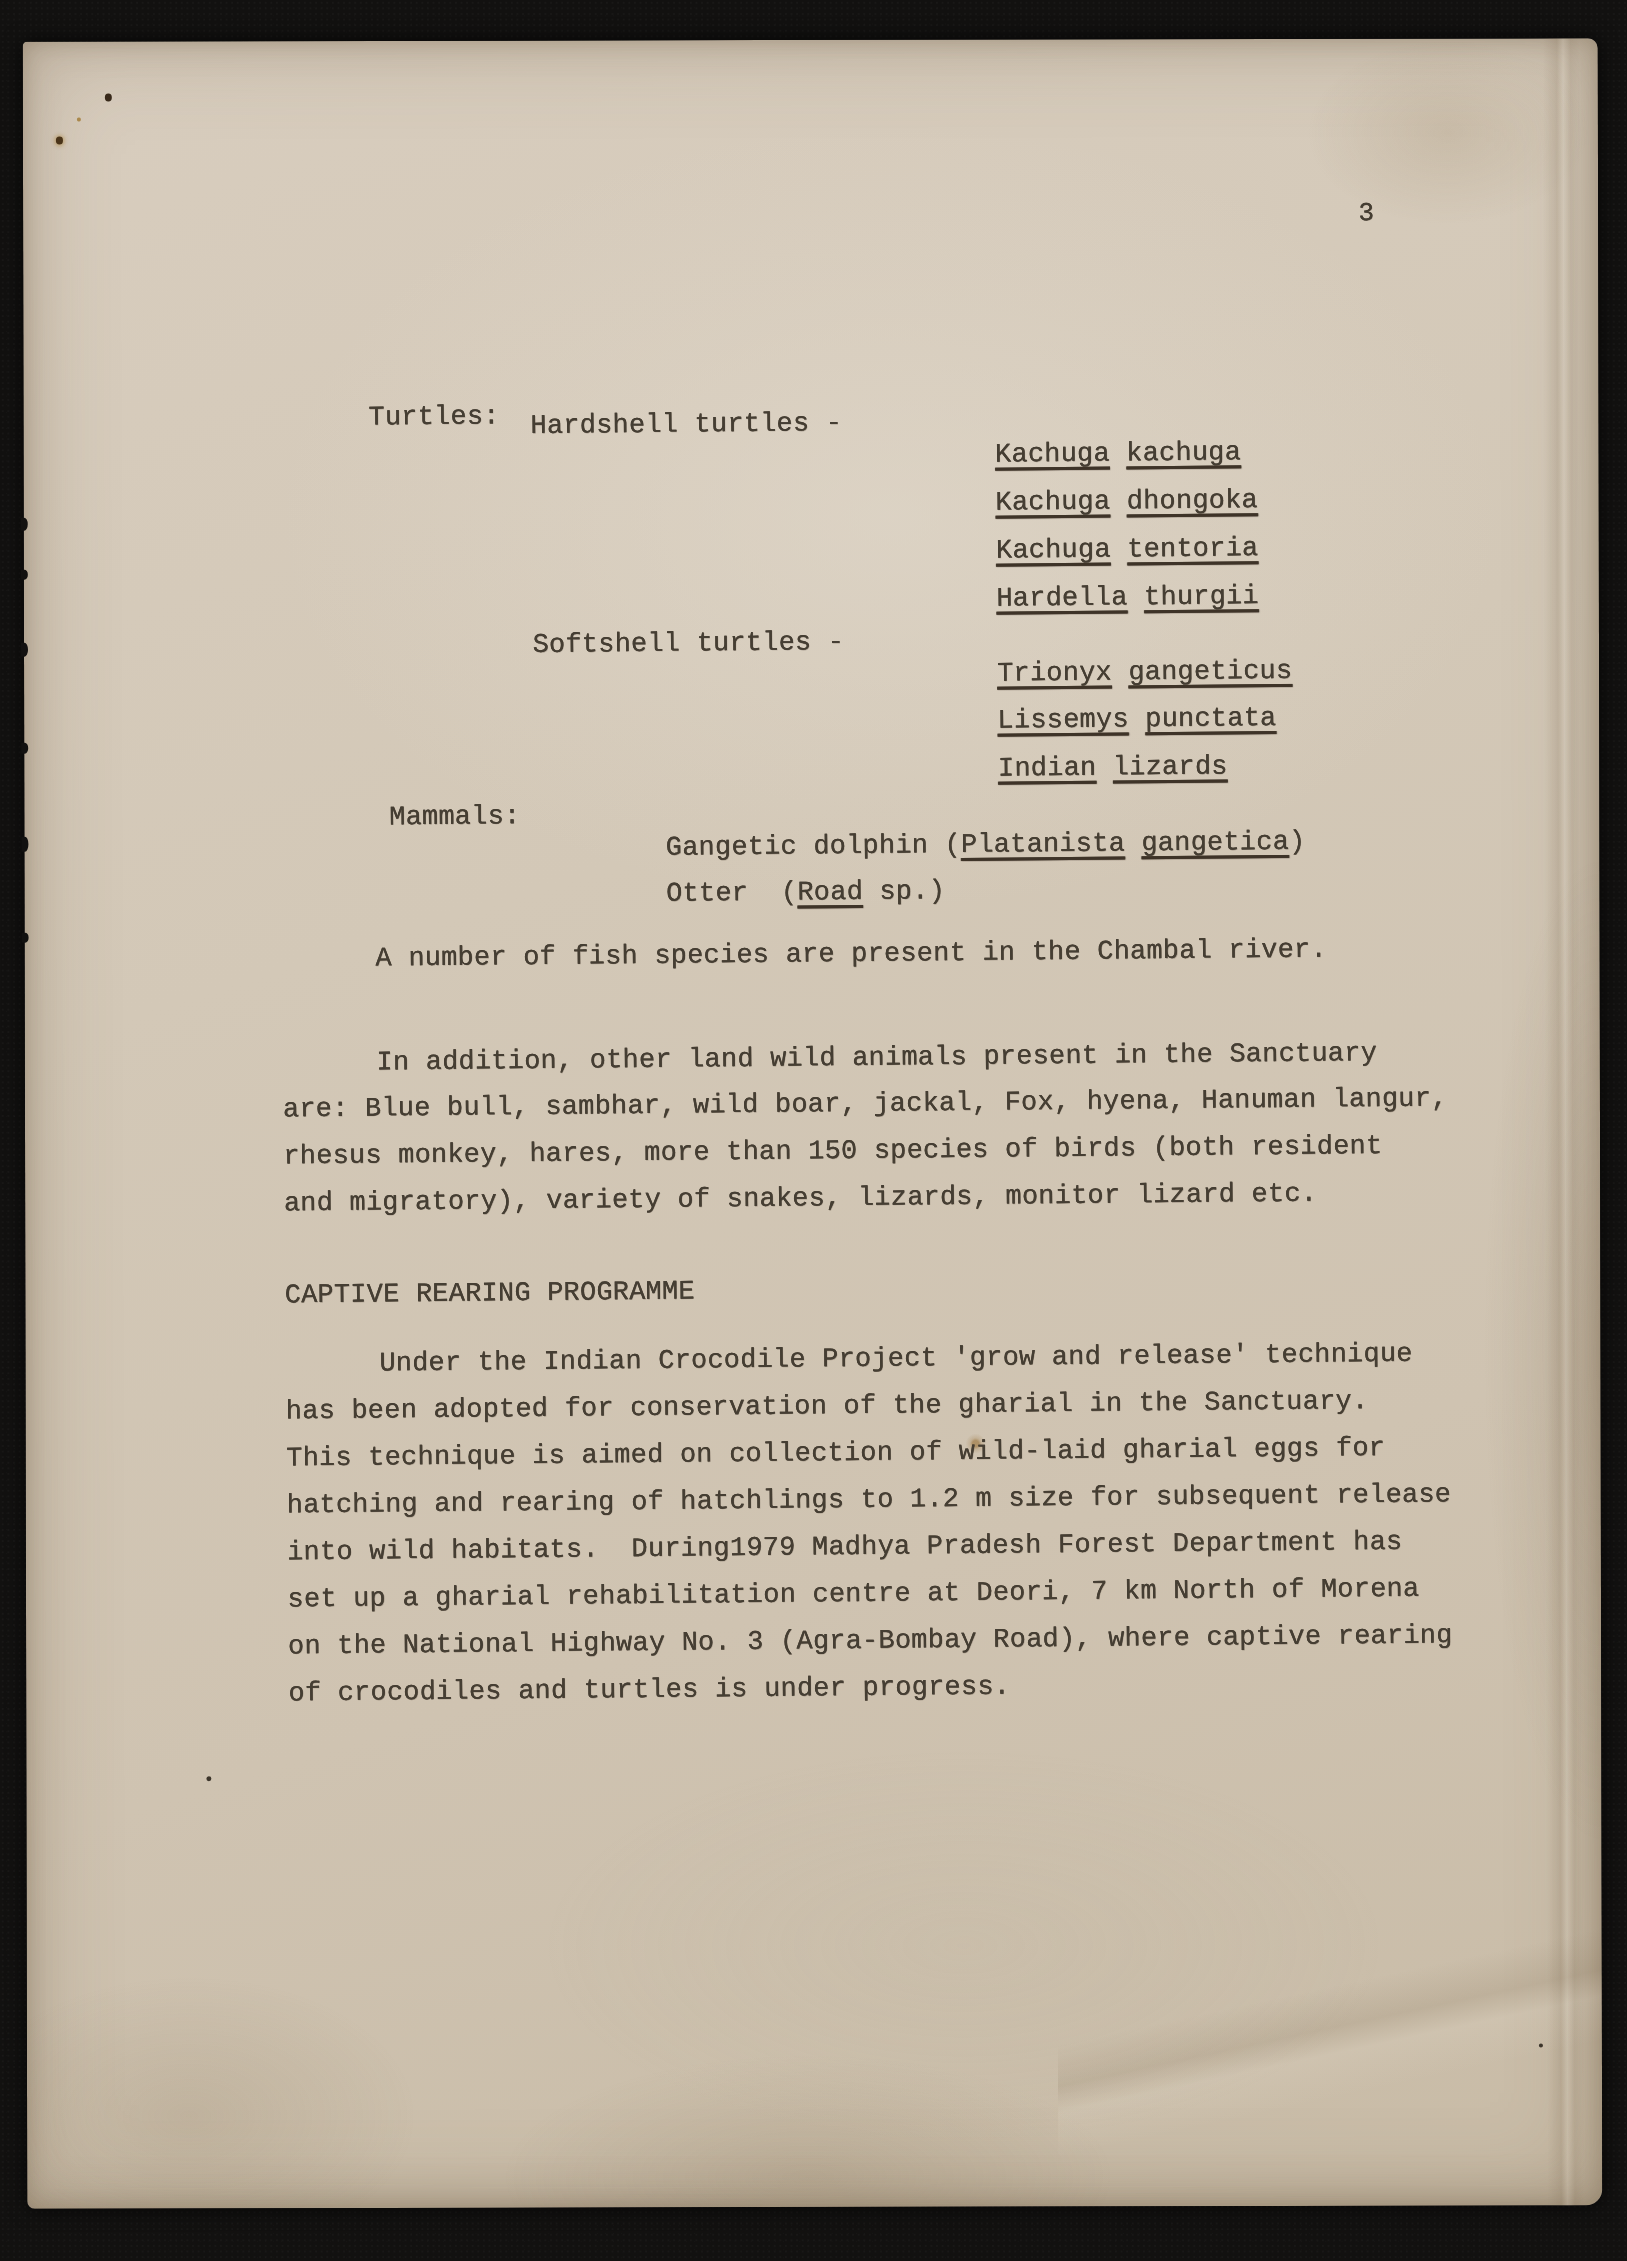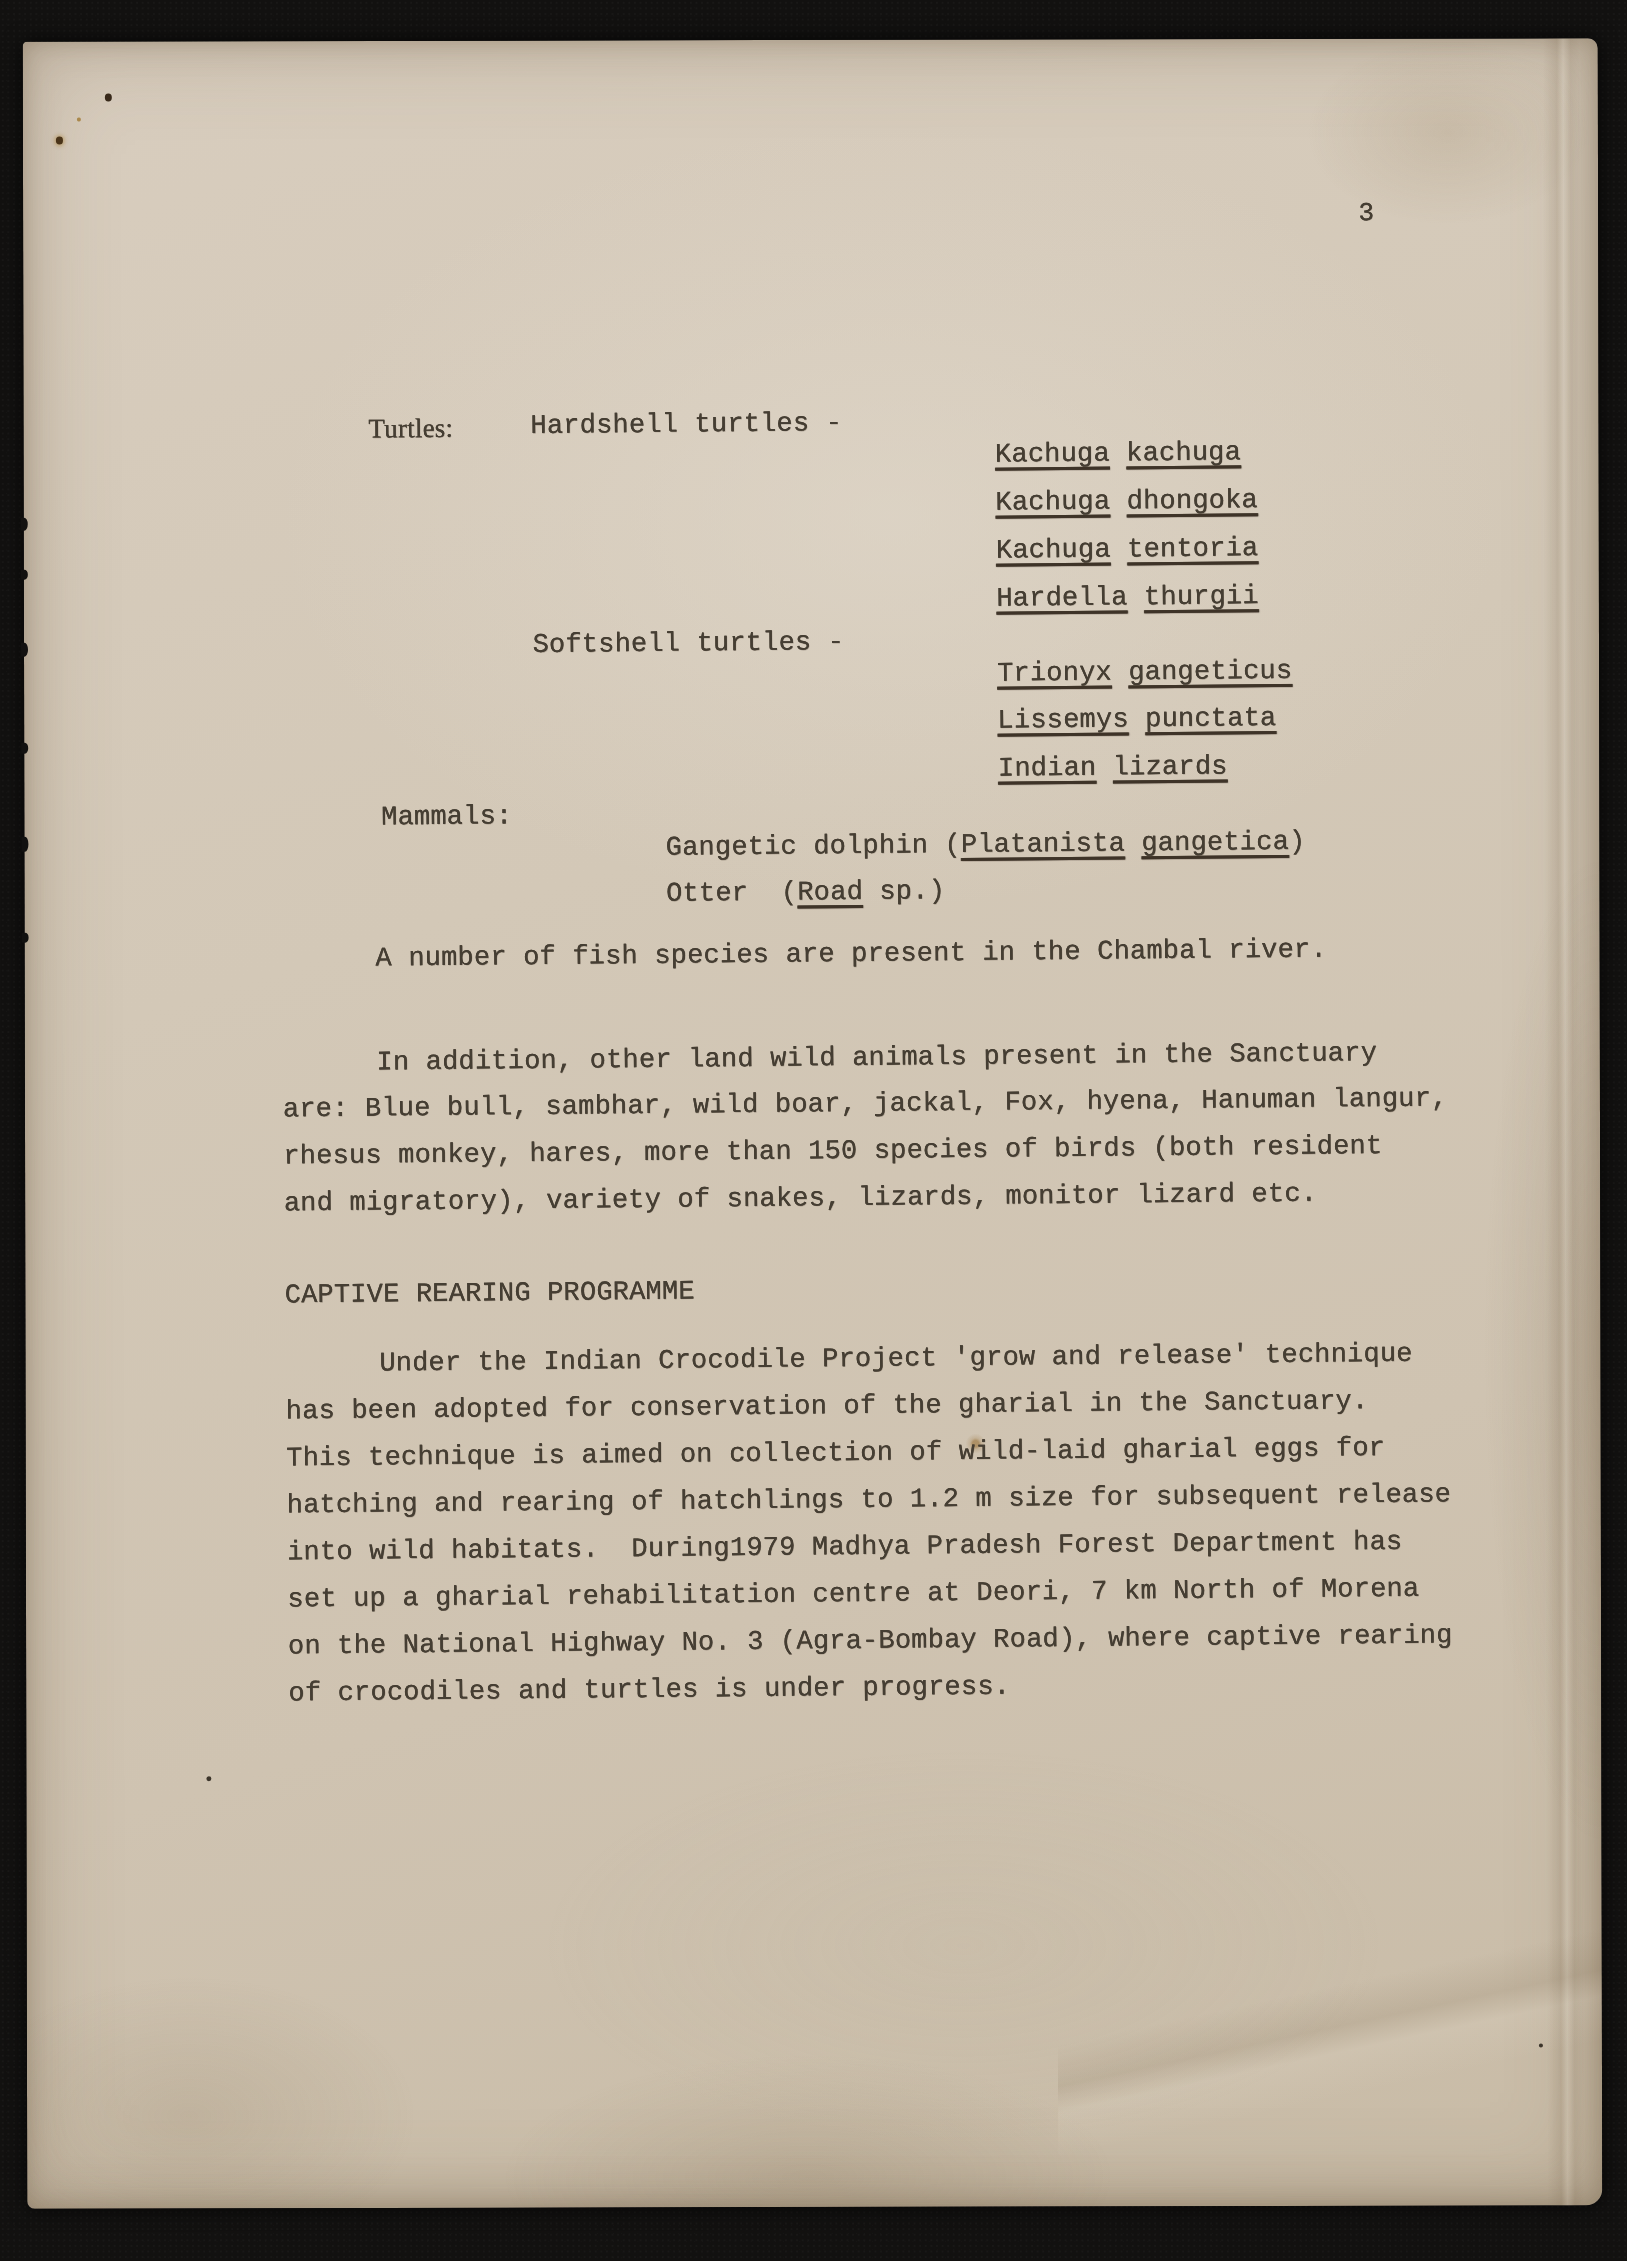--- a/index.html
+++ b/index.html
@@ -114,21 +114,21 @@
     <div class="notch" style="top:528px;  height:10px;"></div>
     <div class="notch" style="top:601px;  height:13.7px;"></div>
     <div class="notch" style="top:701px; height:11.2px;"></div>
     <div class="notch" style="top:795px; height:15px;"></div>
     <div class="notch" style="top:891px; height:10px;"></div>
 
     <div class="content">
 
       <div class="row pagenum" style="left:1341px; top:166px;">3</div>
 
-      <div class="row" style="left:349px; top:372px;font-family:Liberation Serif, serif;">Turtles:</div>
+      <div class="row" style="left:349px; top:361px;">Turtles:</div>
       <div class="row" style="left:511px; top:371px;">Hardshell turtles - </div>
 
       <div class="row" style="left:844px; top:371px;">
         <span class="u">Kachuga</span><span> </span><span class="u">kachuga</span>
       </div>
       <div class="row" style="left:844px; top:419px;">
         <span class="u">Kachuga</span><span> </span><span class="u">dhongoka</span>
       </div>
       <div class="row" style="left:844px; top:467px;">
         <span class="u">Kachuga</span><span> </span><span class="u">tentoria</span>
@@ -141,21 +141,21 @@
       <div class="row" style="left:844px; top:590px;">
         <span class="u">Trionyx</span><span> </span><span class="u">gangeticus</span>
       </div>
       <div class="row" style="left:844px; top:637px;">
         <span class="u">Lissemys</span><span> </span><span class="u">punctata</span>
       </div>
       <div class="row" style="left:844px; top:685px;">
         <span class="u">Indian</span><span> </span><span class="u">lizards</span>
       </div>
 
-      <div class="row" style="left:358px; top:761px;">Mammals:</div>
+      <div class="row" style="left:366px; top:761px;">Mammals:</div>
       <div class="row" style="left:511px; top:761px;">
         <span>Gangetic dolphin (</span><span class="u">Platanista</span><span> </span><span class="u">gangetica</span><span>)</span>
       </div>
       <div class="row" style="left:511px; top:807px;">
         <span>Otter  (</span><span class="u">Road</span><span> sp.)</span>
       </div>
 
       <div class="row" style="left:351px; top:902px;">A number of fish species are present in the Chambal river.</div>
 
       <div class="row" style="left:351px; top:1006px;">In addition, other land wild animals present in the Sanctuary</div>

